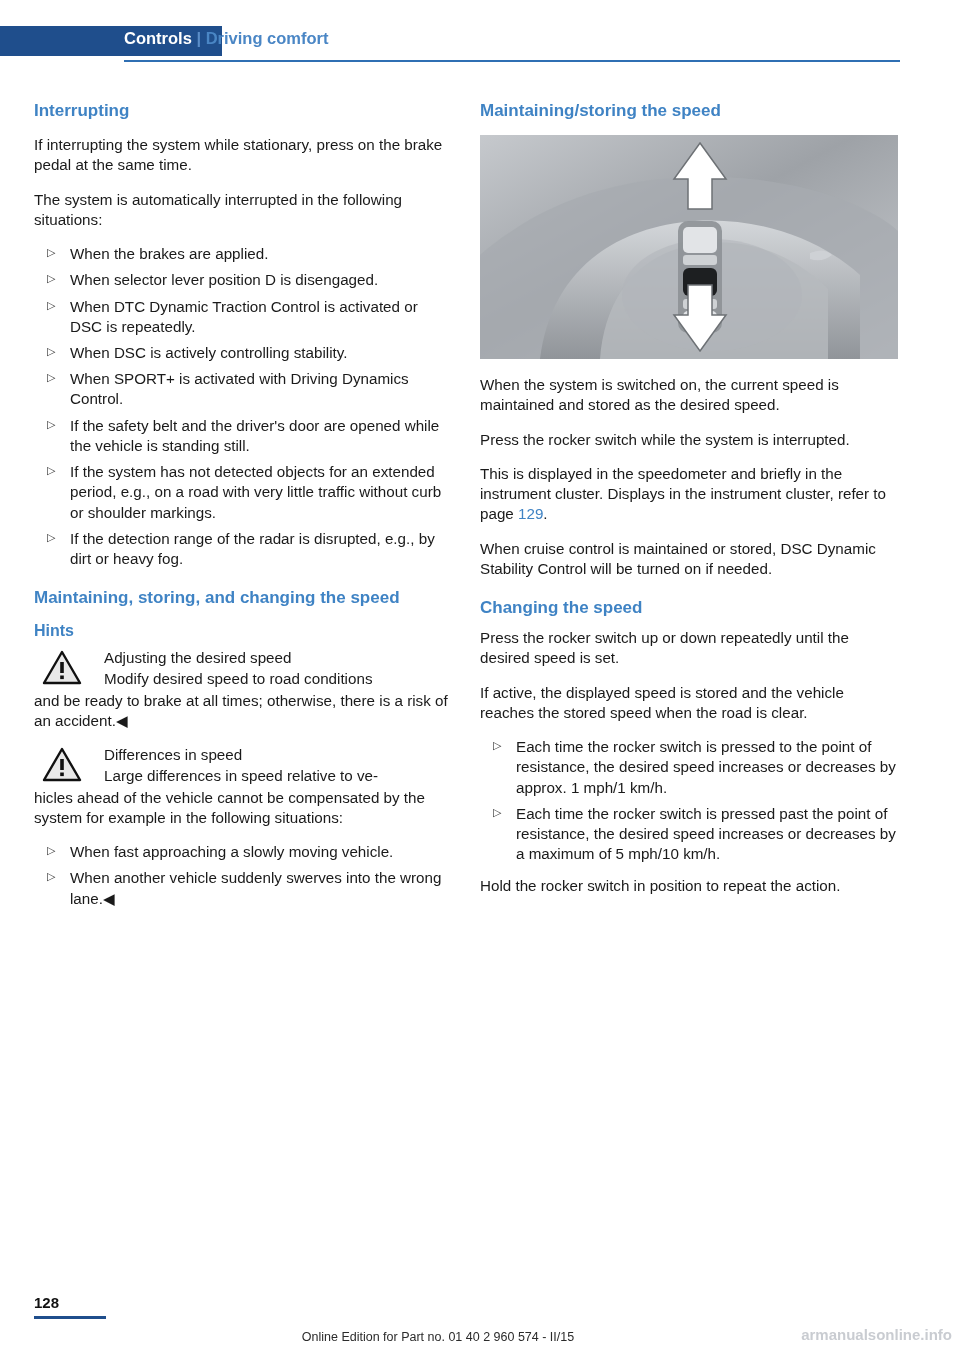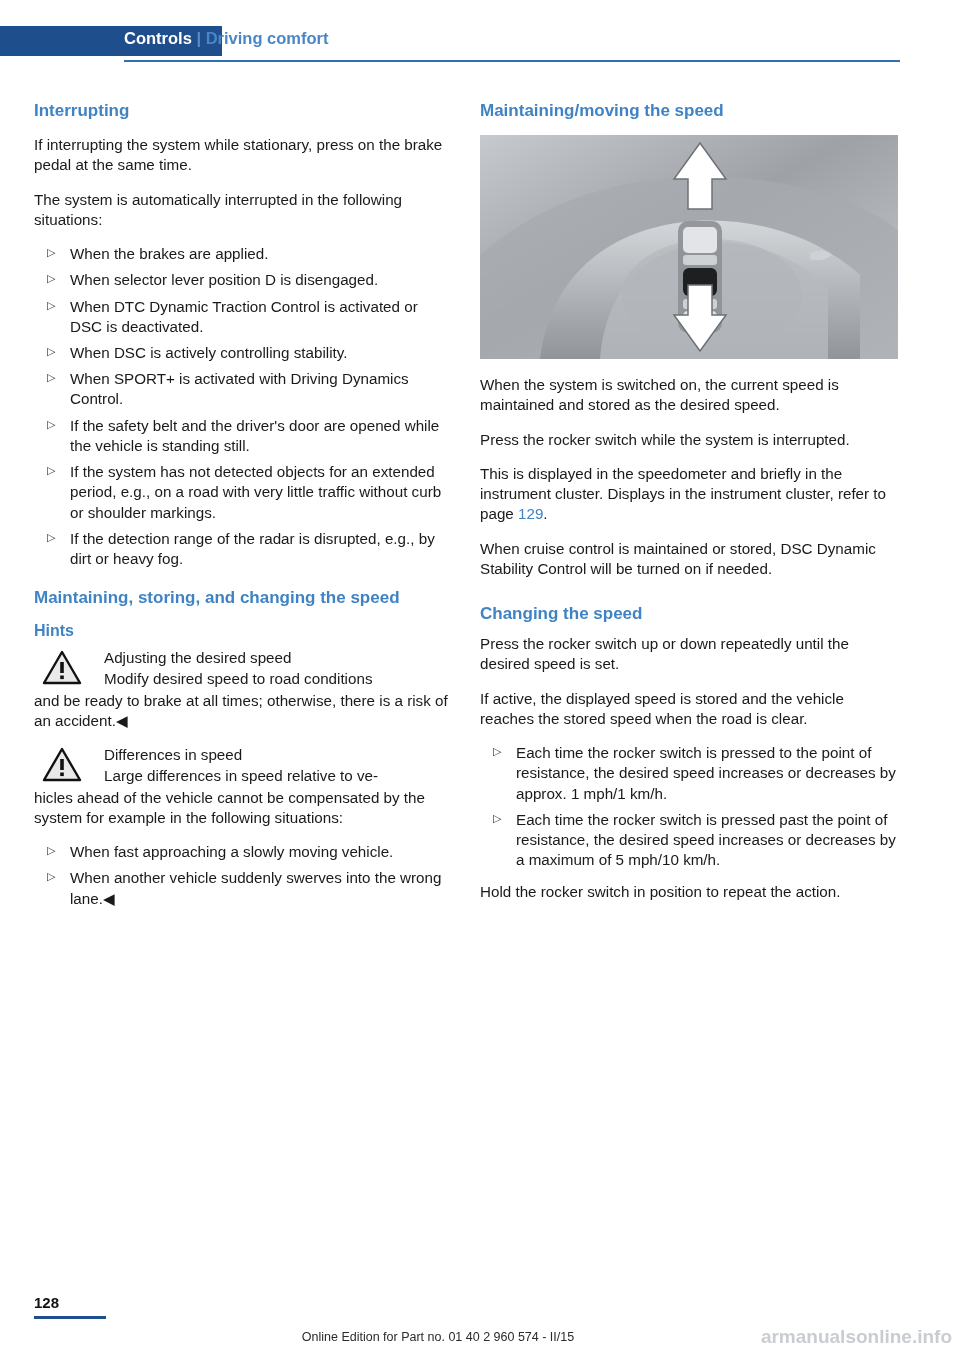--- a/index.html
+++ b/index.html
@@ -227,21 +227,21 @@
     top: 1330px;
     width: 876px;
     text-align: center;
     font-size: 12.5px;
     color: #2b2b2b;
   }
   .watermark {
     position: absolute;
     right: 8px;
     top: 1326px;
-    font-size: 19px;
+    font-size: 15px;
     color: #c9ccd1;
     font-weight: bold;
   }
 </style>
 </head>
 <body>
 
 <div class="page">
 
   <div class="header">
@@ -258,21 +258,21 @@
 
     <h2 class="sec">Interrupting</h2>
 
 
     <p class="t">If interrupting the system while stationary, press on the brake pedal at the same time.</p>
     <p class="t tight">The system is automatically interrupted in the following situations:</p>
 
     <ul class="bul">
       <li><span class="mk">▷</span><span>When the brakes are applied.</span></li>
       <li><span class="mk">▷</span><span>When selector lever position D is disengaged.</span></li>
-      <li><span class="mk">▷</span><span>When DTC Dynamic Traction Control is activated or DSC is deactivated.</span></li>
+      <li><span class="mk">▷</span><span>When DTC Dynamic Traction Control is activated or DSC is repeatedly.</span></li>
       <li><span class="mk">▷</span><span>When DSC is actively controlling stability.</span></li>
       <li><span class="mk">▷</span><span>When SPORT+ is activated with Driving Dynamics Control.</span></li>
       <li><span class="mk">▷</span><span>If the safety belt and the driver's door are opened while the vehicle is standing still.</span></li>
       <li><span class="mk">▷</span><span>If the system has not detected objects for an extended period, e.g., on a road with very little traffic without curb or shoulder markings.</span></li>
       <li><span class="mk">▷</span><span>If the detection range of the radar is disrupted, e.g., by dirt or heavy fog.</span></li>
     </ul>
 
     <h2 class="sec" style="margin-top:18px;">Maintaining, storing, and changing the speed</h2>
 
     <h3 class="sub" style="margin-top:6px;">Hints</h3>
@@ -304,21 +304,21 @@
     <div class="cont">hicles ahead of the vehicle cannot be compensated by the system for example in the following situations:</div>
 
     <ul class="bul">
       <li><span class="mk">▷</span><span>When fast approaching a slowly moving vehicle.</span></li>
       <li><span class="mk">▷</span><span>When another vehicle suddenly swerves into the wrong lane.◀</span></li>
     </ul>
   </div>
 
   <div class="col col-right">
 
-    <h2 class="sec">Maintaining/moving the speed</h2>
+    <h2 class="sec">Maintaining/storing the speed</h2>
 
 
     <div class="photo">
       <svg viewBox="0 0 418 224" aria-hidden="true">
         <defs>
           <linearGradient id="wheel" x1="0" y1="0" x2="1" y2="1">
             <stop offset="0%" stop-color="#c6c9cd"></stop>
             <stop offset="45%" stop-color="#9ea2a7"></stop>
             <stop offset="100%" stop-color="#c9ccd0"></stop>
           </linearGradient>
@@ -346,21 +346,21 @@
 
         <path d="M330 118 q14 -6 22 2 q-10 8 -22 4 z" fill="#cfd2d6" opacity="0.9"></path>
       </svg>
     </div>
 
     <p class="t">When the system is switched on, the current speed is maintained and stored as the desired speed.</p>
     <p class="t">Press the rocker switch while the system is interrupted.</p>
     <p class="t"><span>This is displayed in the speedometer and briefly in the instrument cluster. Displays in the instrument cluster, refer to page </span><span class="pgref">129</span><span>.</span></p>
     <p class="t">When cruise control is maintained or stored, DSC Dynamic Stability Control will be turned on if needed.</p>
 
-    <h2 class="sec" style="margin-top:24px; margin-bottom:10px;">Changing the speed</h2>
+    <h2 class="sec" style="margin-top:18px; margin-bottom:10px;">Changing the speed</h2>
 
     <p class="t">Press the rocker switch up or down repeatedly until the desired speed is set.</p>
     <p class="t">If active, the displayed speed is stored and the vehicle reaches the stored speed when the road is clear.</p>
 
     <ul class="bul">
       <li><span class="mk">▷</span><span>Each time the rocker switch is pressed to the point of resistance, the desired speed increases or decreases by approx. 1 mph/1 km/h.</span></li>
       <li><span class="mk">▷</span><span>Each time the rocker switch is pressed past the point of resistance, the desired speed increases or decreases by a maximum of 5 mph/10 km/h.</span></li>
     </ul>
 
     <p class="t">Hold the rocker switch in position to repeat the action.</p>

